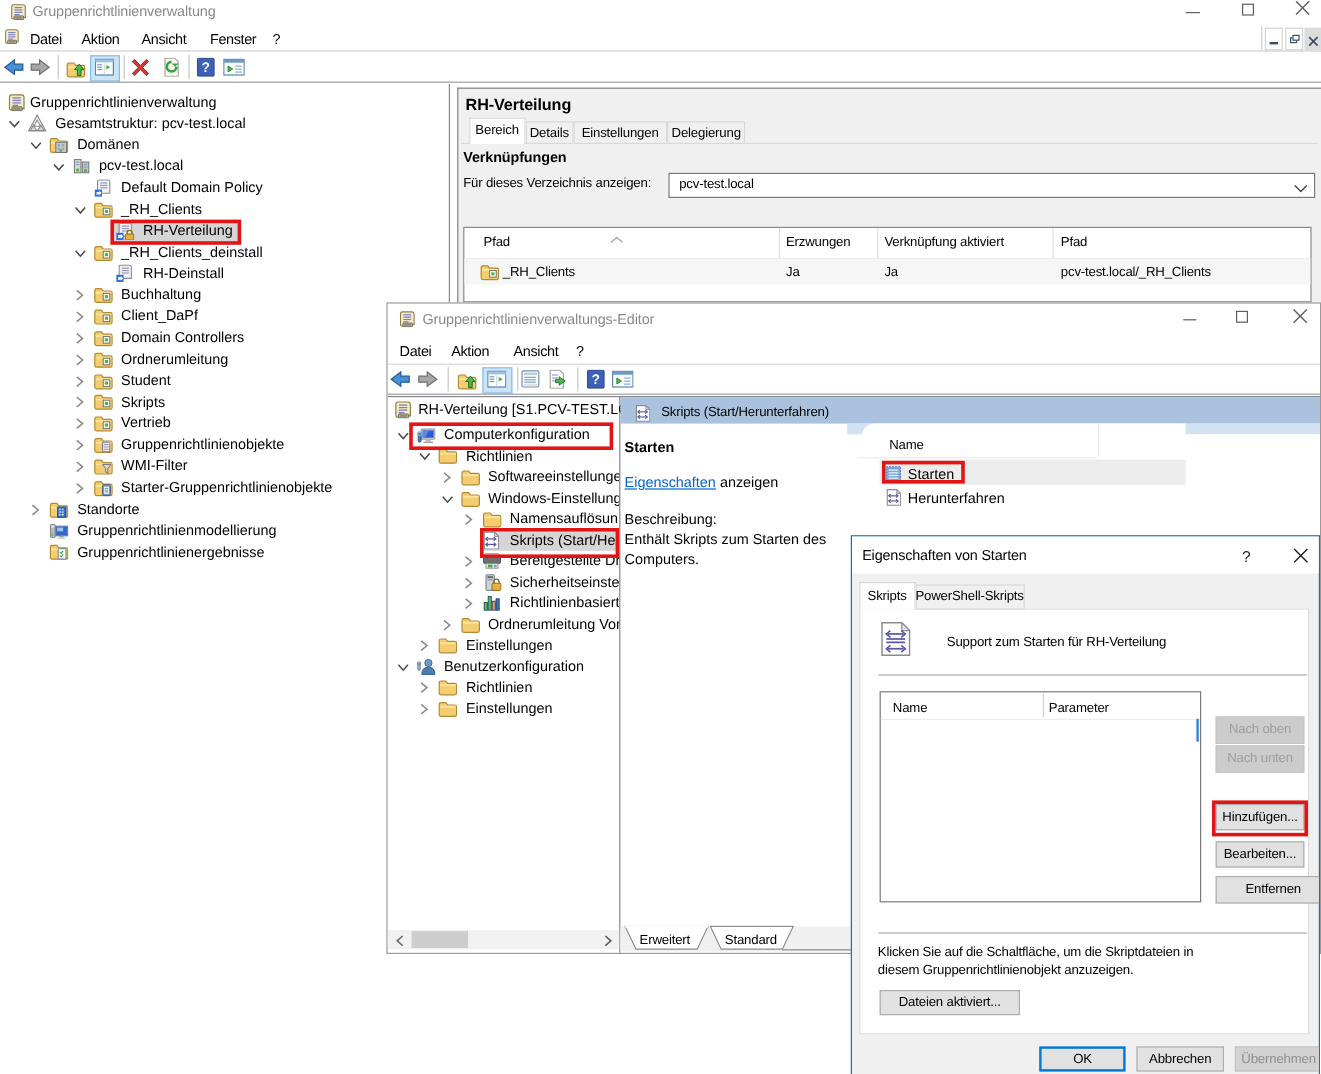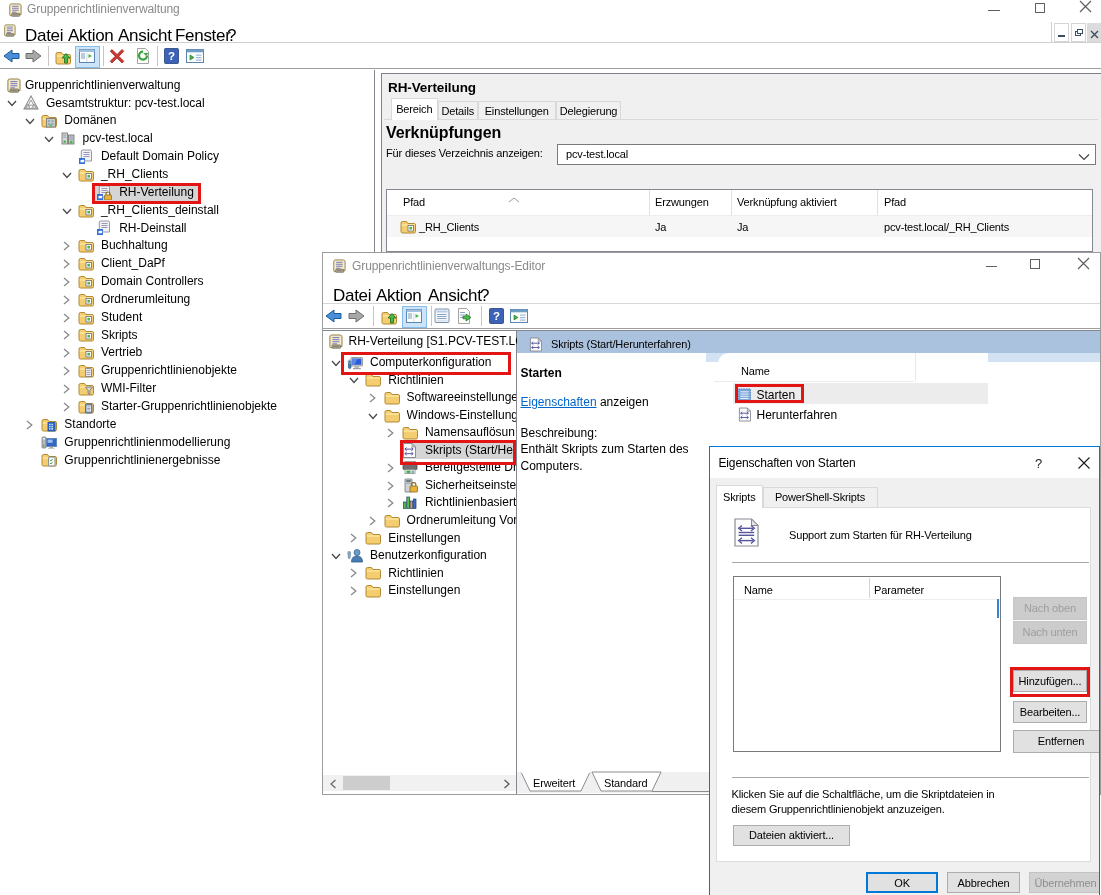--- a/index.html
+++ b/index.html
@@ -1,19 +1,19 @@
 <!DOCTYPE html>
 <html><head><meta charset="utf-8"><style>
 * {margin:0;padding:0;box-sizing:border-box;}
 html,body {width:1101px;height:895px;overflow:hidden;}
 body {font-family:"Liberation Sans",sans-serif;font-size:12px;color:#000;background:#fff;}
 .abs {position:absolute;white-space:nowrap;}
 .tree {font-size:12px;letter-spacing:0;}
 .ttl {font-size:12px;letter-spacing:-0.1px;color:#8a8a8a;}
-.mnu {font-size:17px;letter-spacing:-0.3px;}
+.mnu {font-size:12px;letter-spacing:-0.3px;}
 .ui {font-size:11px;letter-spacing:-0.15px;}
 .redbox {position:absolute;border:3.5px solid #e21414;}
 .btn {position:absolute;background:#e1e1e1;border:1px solid #adadad;font-size:11px;letter-spacing:-0.15px;display:flex;align-items:center;justify-content:center;white-space:nowrap;}
 .btn.dis {background:#cccccc;border-color:#c6c6c6;color:#9e9e9e;}
 .sep-v {position:absolute;width:1px;background:#c6c6c6;}
 .tab {position:absolute;border:1px solid #d9d9d9;font-size:11px;letter-spacing:-0.15px;display:flex;align-items:center;justify-content:center;white-space:nowrap;}
 .tab.on {background:#fff;border-bottom:none;z-index:3;}
 .tab.off {background:#f0f0f0;}
 </style></head><body>
 <div class="abs" style="left:0;top:0;width:1101px;height:895px;background:#fff;overflow:hidden">
@@ -345,21 +345,21 @@
 <div class="abs tree" style="left:64.3px;top:452.6px">Gruppenrichtlinienergebnisse</div>
 <div class="redbox" style="left:92px;top:183px;width:109px;height:20.5px"></div>
 <div class="abs" style="left:374px;top:70px;width:1px;height:725px;background:#828790"></div>
 <div class="abs" style="left:381px;top:73px;width:720px;height:180px;background:#f0f0f0;border-left:1px solid #7f8389;border-top:1px solid #7f8389"></div>
 <div class="abs" style="left:388px;top:79.5px;font-size:13.5px;font-weight:bold;letter-spacing:-0.1px">RH-Verteilung</div>
 <div class="abs" style="left:384px;top:118.8px;width:714px;height:1px;background:#d9d9d9"></div>
 <div class="tab on" style="left:391px;top:98px;width:46.5px;height:21.8px;background:#fff">Bereich</div>
 <div class="tab off" style="left:438px;top:101.3px;width:39.5px;height:18.5px">Details</div>
 <div class="tab off" style="left:477.5px;top:101.3px;width:78.5px;height:18.5px">Einstellungen</div>
 <div class="tab off" style="left:556px;top:101.3px;width:65px;height:18.5px">Delegierung</div>
-<div class="abs" style="left:386px;top:124px;font-size:16px;font-weight:bold;letter-spacing:-0.1px">Verknüpfungen</div>
+<div class="abs" style="left:386px;top:124px;font-size:12px;font-weight:bold;letter-spacing:-0.1px">Verknüpfungen</div>
 <div class="abs ui" style="left:386px;top:147px">Für dieses Verzeichnis anzeigen:</div>
 <div class="abs" style="left:557px;top:143.5px;width:539px;height:21px;background:#fff;border:1px solid #7a7a7a"></div>
 <div class="abs ui" style="left:566px;top:148px">pcv-test.local</div>
 <div class="abs" style="left:1078px;top:150px"><svg style="" width="12" height="8" viewBox="0 0 12 8">
         <path d="M1 1.5 L6 6.5 L11 1.5" stroke="#444" stroke-width="1.2" fill="none"></path>
       </svg></div>
 <div class="abs" style="left:386px;top:189px;width:707px;height:63px;background:#fff;border:1px solid #828790"></div>
 <div class="abs" style="left:648.5px;top:190px;width:1px;height:25px;background:#e0e0e0"></div>
 <div class="abs" style="left:730.5px;top:190px;width:1px;height:25px;background:#e0e0e0"></div>
 <div class="abs" style="left:877px;top:190px;width:1px;height:25px;background:#e0e0e0"></div>
@@ -667,21 +667,21 @@
 </div>
 <div class="abs" style="left:709px;top:446px;width:391px;height:460px;background:#f0f0f0;border:1px solid #0078d7;overflow:hidden">
 <div class="abs" style="left:0;top:0;width:389px;height:31px;background:#fff"></div>
 <div class="abs" style="left:8.5px;top:9.0px;font-size:12px;letter-spacing:-0.15px">Eigenschaften von Starten</div>
 <div class="abs" style="left:325.0px;top:8.5px;font-size:13px;color:#222">?</div>
 <div class="abs" style="left:367.0px;top:9.0px"><svg style="" width="14" height="14" viewBox="0 0 14 14">
           <path d="M1.5 1.5 L12.5 12.5 M12.5 1.5 L1.5 12.5" stroke="#1a1a1a" stroke-width="1.1"></path>
         </svg></div>
 <div class="abs" style="left:6.0px;top:60.0px;width:375px;height:355px;background:#fff;border:1px solid #dcdcdc"></div>
 <div class="tab on" style="left:6.0px;top:37.5px;width:46.5px;height:23px">Skripts</div>
-<div class="tab off" style="left:52.5px;top:40.0px;width:115px;height:20.5px">PowerShell-Skripts</div>
+<div class="tab off" style="left:52.5px;top:40.0px;width:91px;height:20.5px">PowerShell-Skripts</div>
 <div class="abs" style="left:24.0px;top:71.0px"><svg style="" width="25" height="29" viewBox="0 0 25 29">
           <path d="M1 1 h16.5 l6.5 6.5 v20.5 h-23z" fill="#fdfdfd" stroke="#8a8a93" stroke-width="1.2"></path>
           <path d="M17.5 1 l6.5 6.5 h-6.5z" fill="#e3e3ea" stroke="#8a8a93" stroke-width="1"></path>
           <path d="M8 7.5 l-3.4 2.8 3.4 2.8 M17 7.5 l3.4 2.8 -3.4 2.8" stroke="#5555a0" stroke-width="1.3" fill="none"></path>
           <rect x="6" y="9.6" width="13" height="1.4" fill="#5555a0"></rect>
           <rect x="4.6" y="13.8" width="15.6" height="1.4" fill="#5555a0"></rect>
           <rect x="4.6" y="16.6" width="15.6" height="1.4" fill="#5555a0"></rect>
           <path d="M8 19.8 l-3.4 2.8 3.4 2.8 M17 19.8 l3.4 2.8 -3.4 2.8" stroke="#5555a0" stroke-width="1.3" fill="none"></path>
           <rect x="6" y="21.9" width="13" height="1.4" fill="#5555a0"></rect>
         </svg></div>

